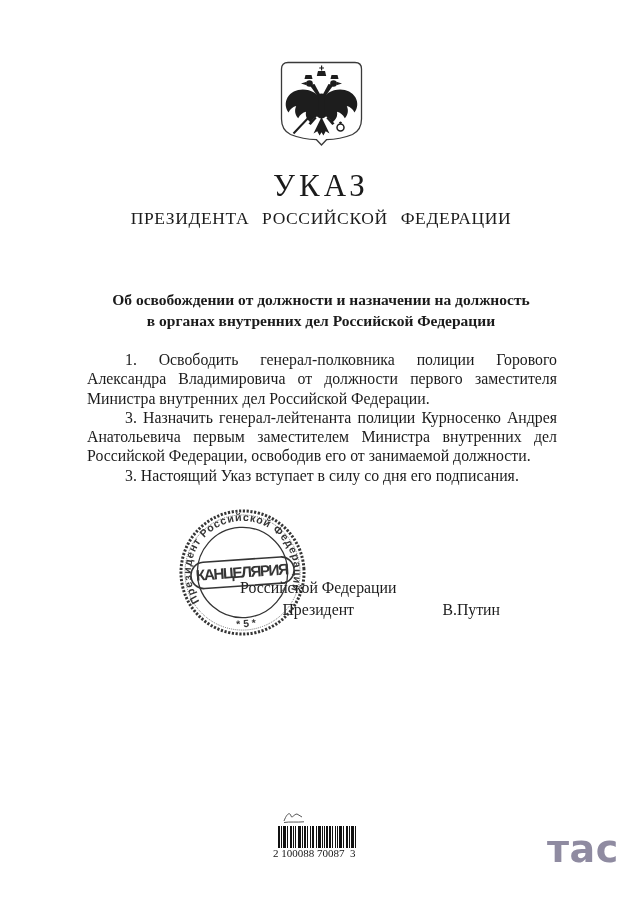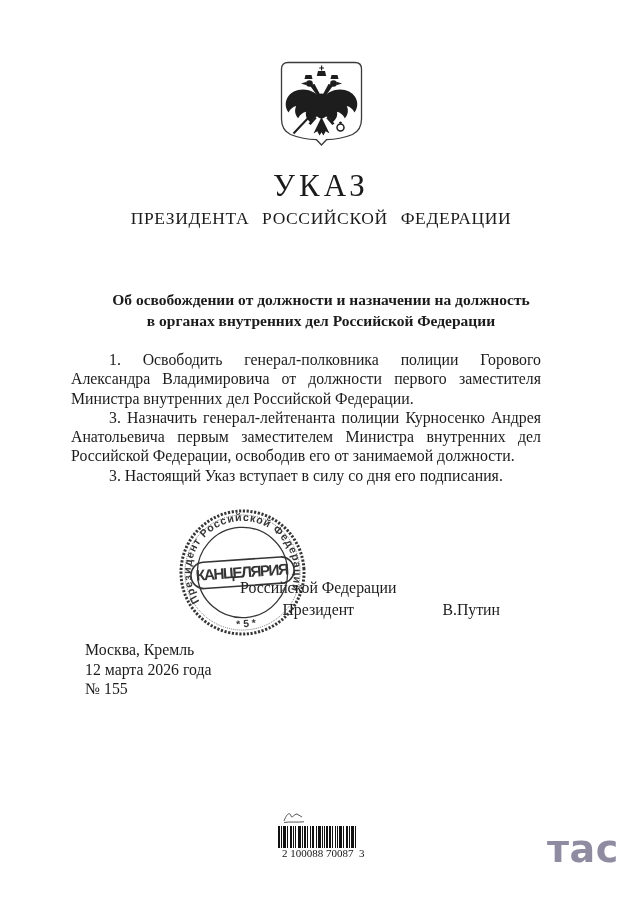--- a/index.html
+++ b/index.html
@@ -17,21 +17,21 @@
   .doc-issuer{
     position:absolute;top:208px;left:0;width:642px;text-align:center;
     font-size:17.5px;letter-spacing:0.6px;word-spacing:8px;
   }
   .doc-subject{
     position:absolute;top:289px;left:0;width:642px;text-align:center;
     font-size:15.5px;font-weight:bold;line-height:21px;
   }
   
   .doc-body{
-    position:absolute;top:350px;left:71px;width:470px;
+    position:absolute;top:350px;left:87px;width:470px;
     font-size:15.8px;line-height:19.3px;text-align:justify;
   }
   .doc-body p{margin:0;text-indent:38px;}
   
   .signature{
     position:absolute;top:577px;left:240px;width:260px;
     display:flex;justify-content:space-between;align-items:flex-end;
     font-size:15.8px;line-height:21.5px;
   }
   .sig-title{text-align:center;}
@@ -44,21 +44,21 @@
   .stamp{
     position:absolute;left:177px;top:507px;width:131px;height:131px;
     transform:rotate(-4deg);opacity:0.95;
   }
   .stamp svg{display:block;}
   
   .barcode-topmark{position:absolute;left:282px;top:809px;}
   .barcode{position:absolute;left:278px;top:826px;}
   .barcode-digits{
     position:absolute;left:273px;top:847px;font-size:11px;
-    font-family:"Liberation Serif", serif;white-space:pre;color:#161616;margin-left:9px;
+    font-family:"Liberation Serif", serif;white-space:pre;color:#161616;
   }
   
   .tass{
     position:absolute;left:547px;top:829px;
     font-family:"DejaVu Sans", sans-serif;font-weight:bold;
     font-size:38px;line-height:40px;color:#8f8ba1;letter-spacing:0.5px;
   }
 </style>
 </head>
 <body>
@@ -107,25 +107,20 @@
   </div>
 
   <div class="signature">
     <div class="sig-title">
       <div>Российской Федерации</div>
       <div>Президент</div>
     </div>
     <div>В.Путин</div>
   </div>
 
-  <div class="place-date">
-    <div>Москва, Кремль</div>
-    <div>12 марта 2026 года</div>
-    <div>№ 155</div>
-  </div>
 
   <div class="stamp">
     <svg width="131" height="131" viewBox="-66 -66 132 132" xmlns="http://www.w3.org/2000/svg">
       <circle r="62" fill="none" stroke="#2b2b2b" stroke-width="3" stroke-dasharray="2.2,1.6"></circle>
       <circle r="58" fill="none" stroke="#2b2b2b" stroke-width="0.8" stroke-dasharray="0.8,1.2"></circle>
       <circle r="45.5" fill="none" stroke="#2b2b2b" stroke-width="1.3"></circle>
       <defs>
         <path id="ringPath" d="M -45.03 26 A 52 52 0 1 1 45.03 26" fill="none"></path>
       </defs>
       <text font-family="Liberation Sans, sans-serif" font-size="10.8" font-weight="bold" fill="#2b2b2b">

